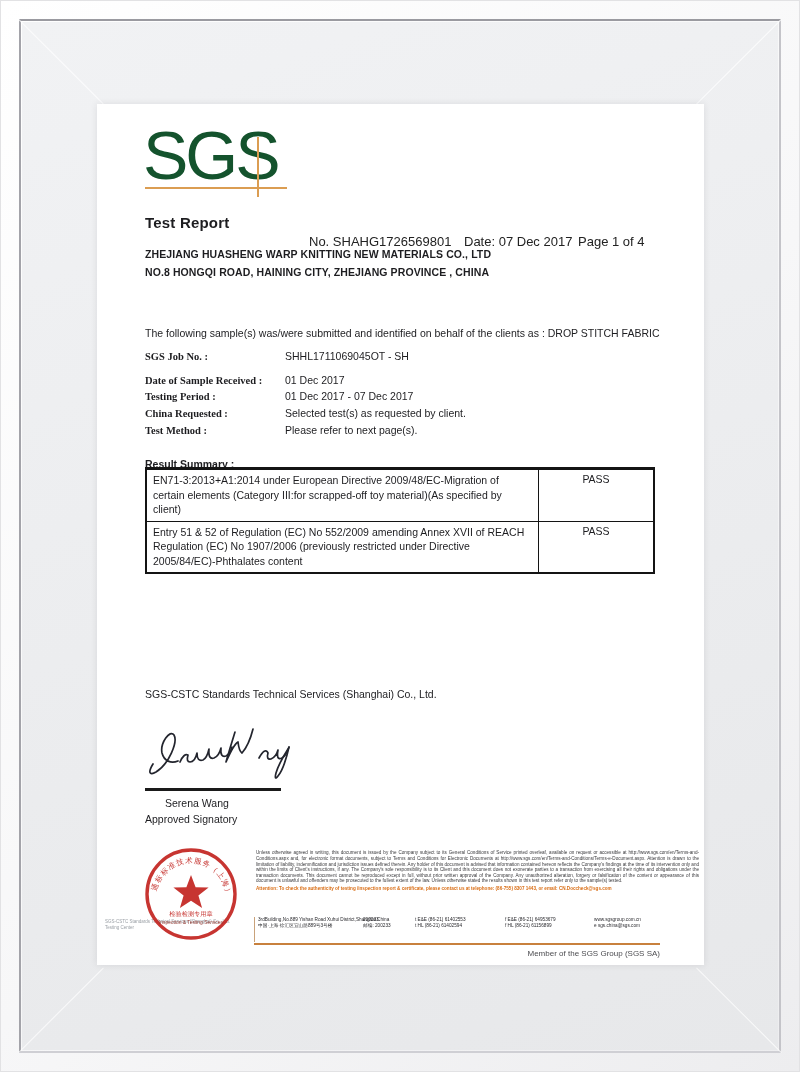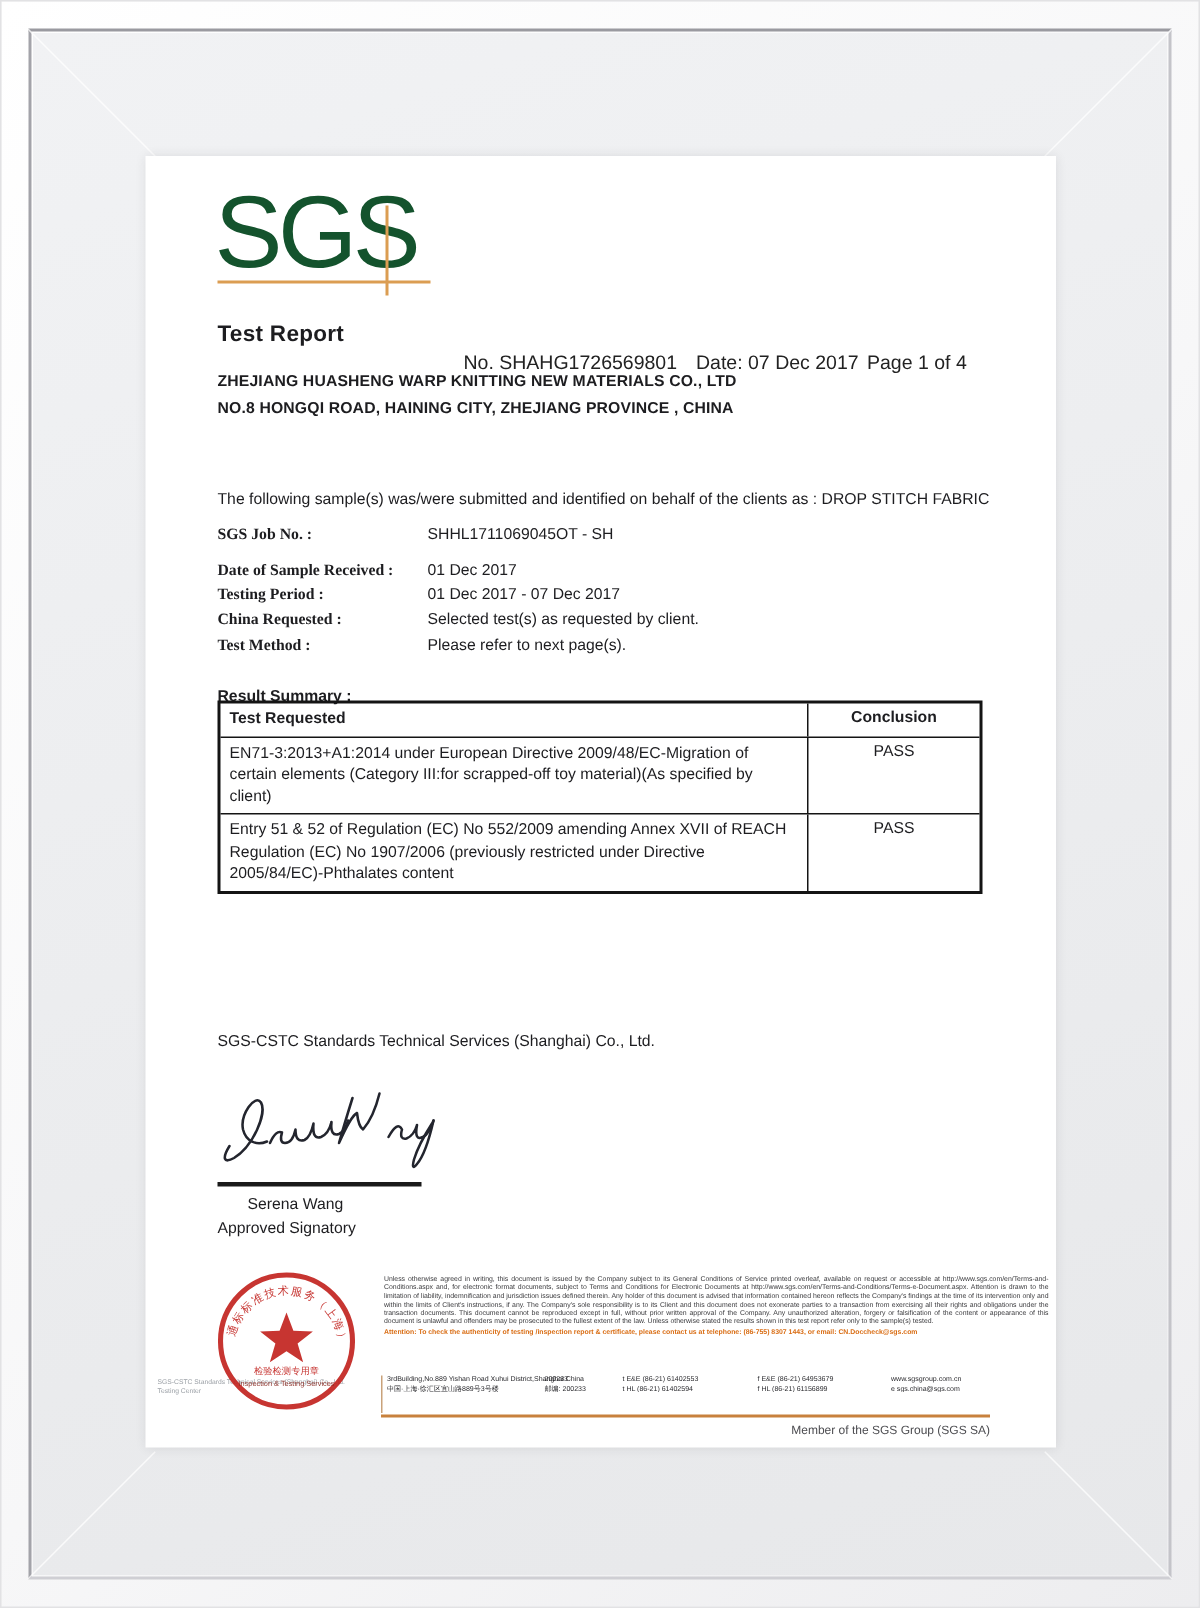--- a/index.html
+++ b/index.html
@@ -110,24 +110,20 @@
   <div class="abs field" style="top:303px;">
     <span class="lbl">China Requested :</span><span class="val">Selected test(s) as requested by client.</span>
   </div>
   <div class="abs field" style="top:320px;">
     <span class="lbl">Test Method :</span><span class="val">Please refer to next page(s).</span>
   </div>
 
   <div class="abs summary-lbl">Result Summary :</div>
 
   <div class="abs rtable">
-    <div class="rrow rhead first">
-      <div class="cell-test">Test Requested</div>
-      <div class="cell-conc">Conclusion</div>
-    </div>
     <div class="rrow">
       <div class="cell-test">EN71-3:2013+A1:2014 under European Directive 2009/48/EC-Migration of certain elements (Category III:for scrapped-off toy material)(As specified by client)</div>
       <div class="cell-conc">PASS</div>
     </div>
     <div class="rrow">
       <div class="cell-test">Entry 51 &amp; 52 of Regulation (EC) No 552/2009 amending Annex XVII of REACH Regulation (EC) No 1907/2006 (previously restricted under Directive 2005/84/EC)-Phthalates content</div>
       <div class="cell-conc">PASS</div>
     </div>
   </div>
 

